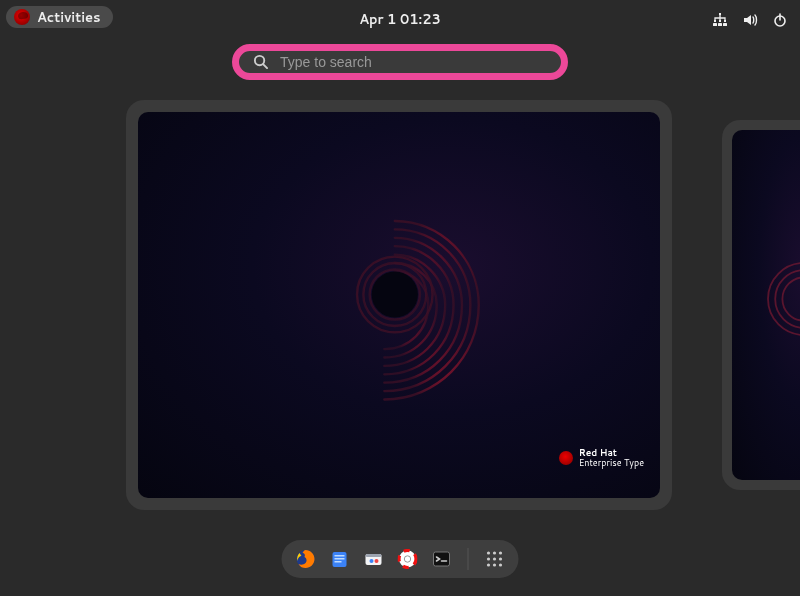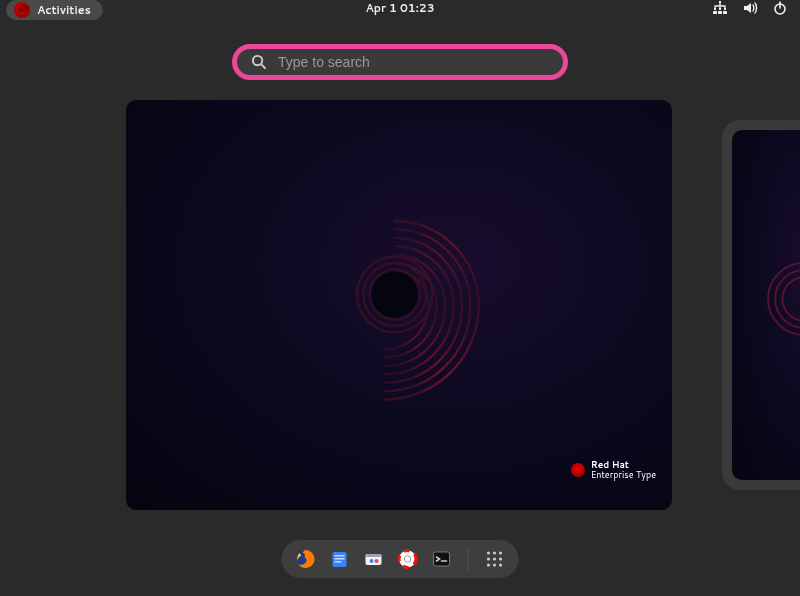--- a/index.html
+++ b/index.html
@@ -8,24 +8,24 @@
       background: #2a2a2a;
       font-family: "Cantarell", "Helvetica Neue", sans-serif;
       color: #eee;
       overflow: hidden;
       position: relative;
     }
     
     .topbar {
       height: 28px;
       display: flex;
-      align-items: flex-start;
+      align-items: flex-end;
       justify-content: space-between;
       padding: 0 6px;
-      font-size: 11px;
+      font-size: 13px;
       font-weight: 600;
     }
     .activities {
       display: flex;
       align-items: center;
       gap: 7px;
       background: #4a4a4a;
       padding: 2px 12px 2px 8px;
       border-radius: 14px;
     }
@@ -47,21 +47,21 @@
     .clock { position: absolute; left: 50%; transform: translateX(-50%); }
     .tray { display: flex; align-items: center; gap: 14px; padding-right: 6px; }
     .tray svg { width: 16px; height: 16px; display:block; }
 
     
     .search-wrap {
       margin: 16px auto 0;
       width: 336px;
       height: 36px;
       background: #3a3a3a;
-      border: 5px solid #ec4899;
+      border: 7px solid #ec4899;
       border-radius: 18px;
       display: flex;
       align-items: center;
       padding: 0 14px;
       gap: 12px;
     }
     .search-wrap svg { width: 15px; height: 15px; opacity:.9; }
     .search-input {
       flex: 1;
       background: transparent;
@@ -77,20 +77,21 @@
       position: absolute;
       top: 100px;
       left: 0;
       right: 0;
       height: 410px;
     }
     .ws {
       position: absolute;
       border-radius: 18px;
       background: #3a3a3a;
+      padding: 12px;
     }
     .ws-main {
       left: 126px;
       top: 0;
       width: 546px;
       height: 410px;
     }
     .ws-side {
       left: 722px;
       top: 20px;

